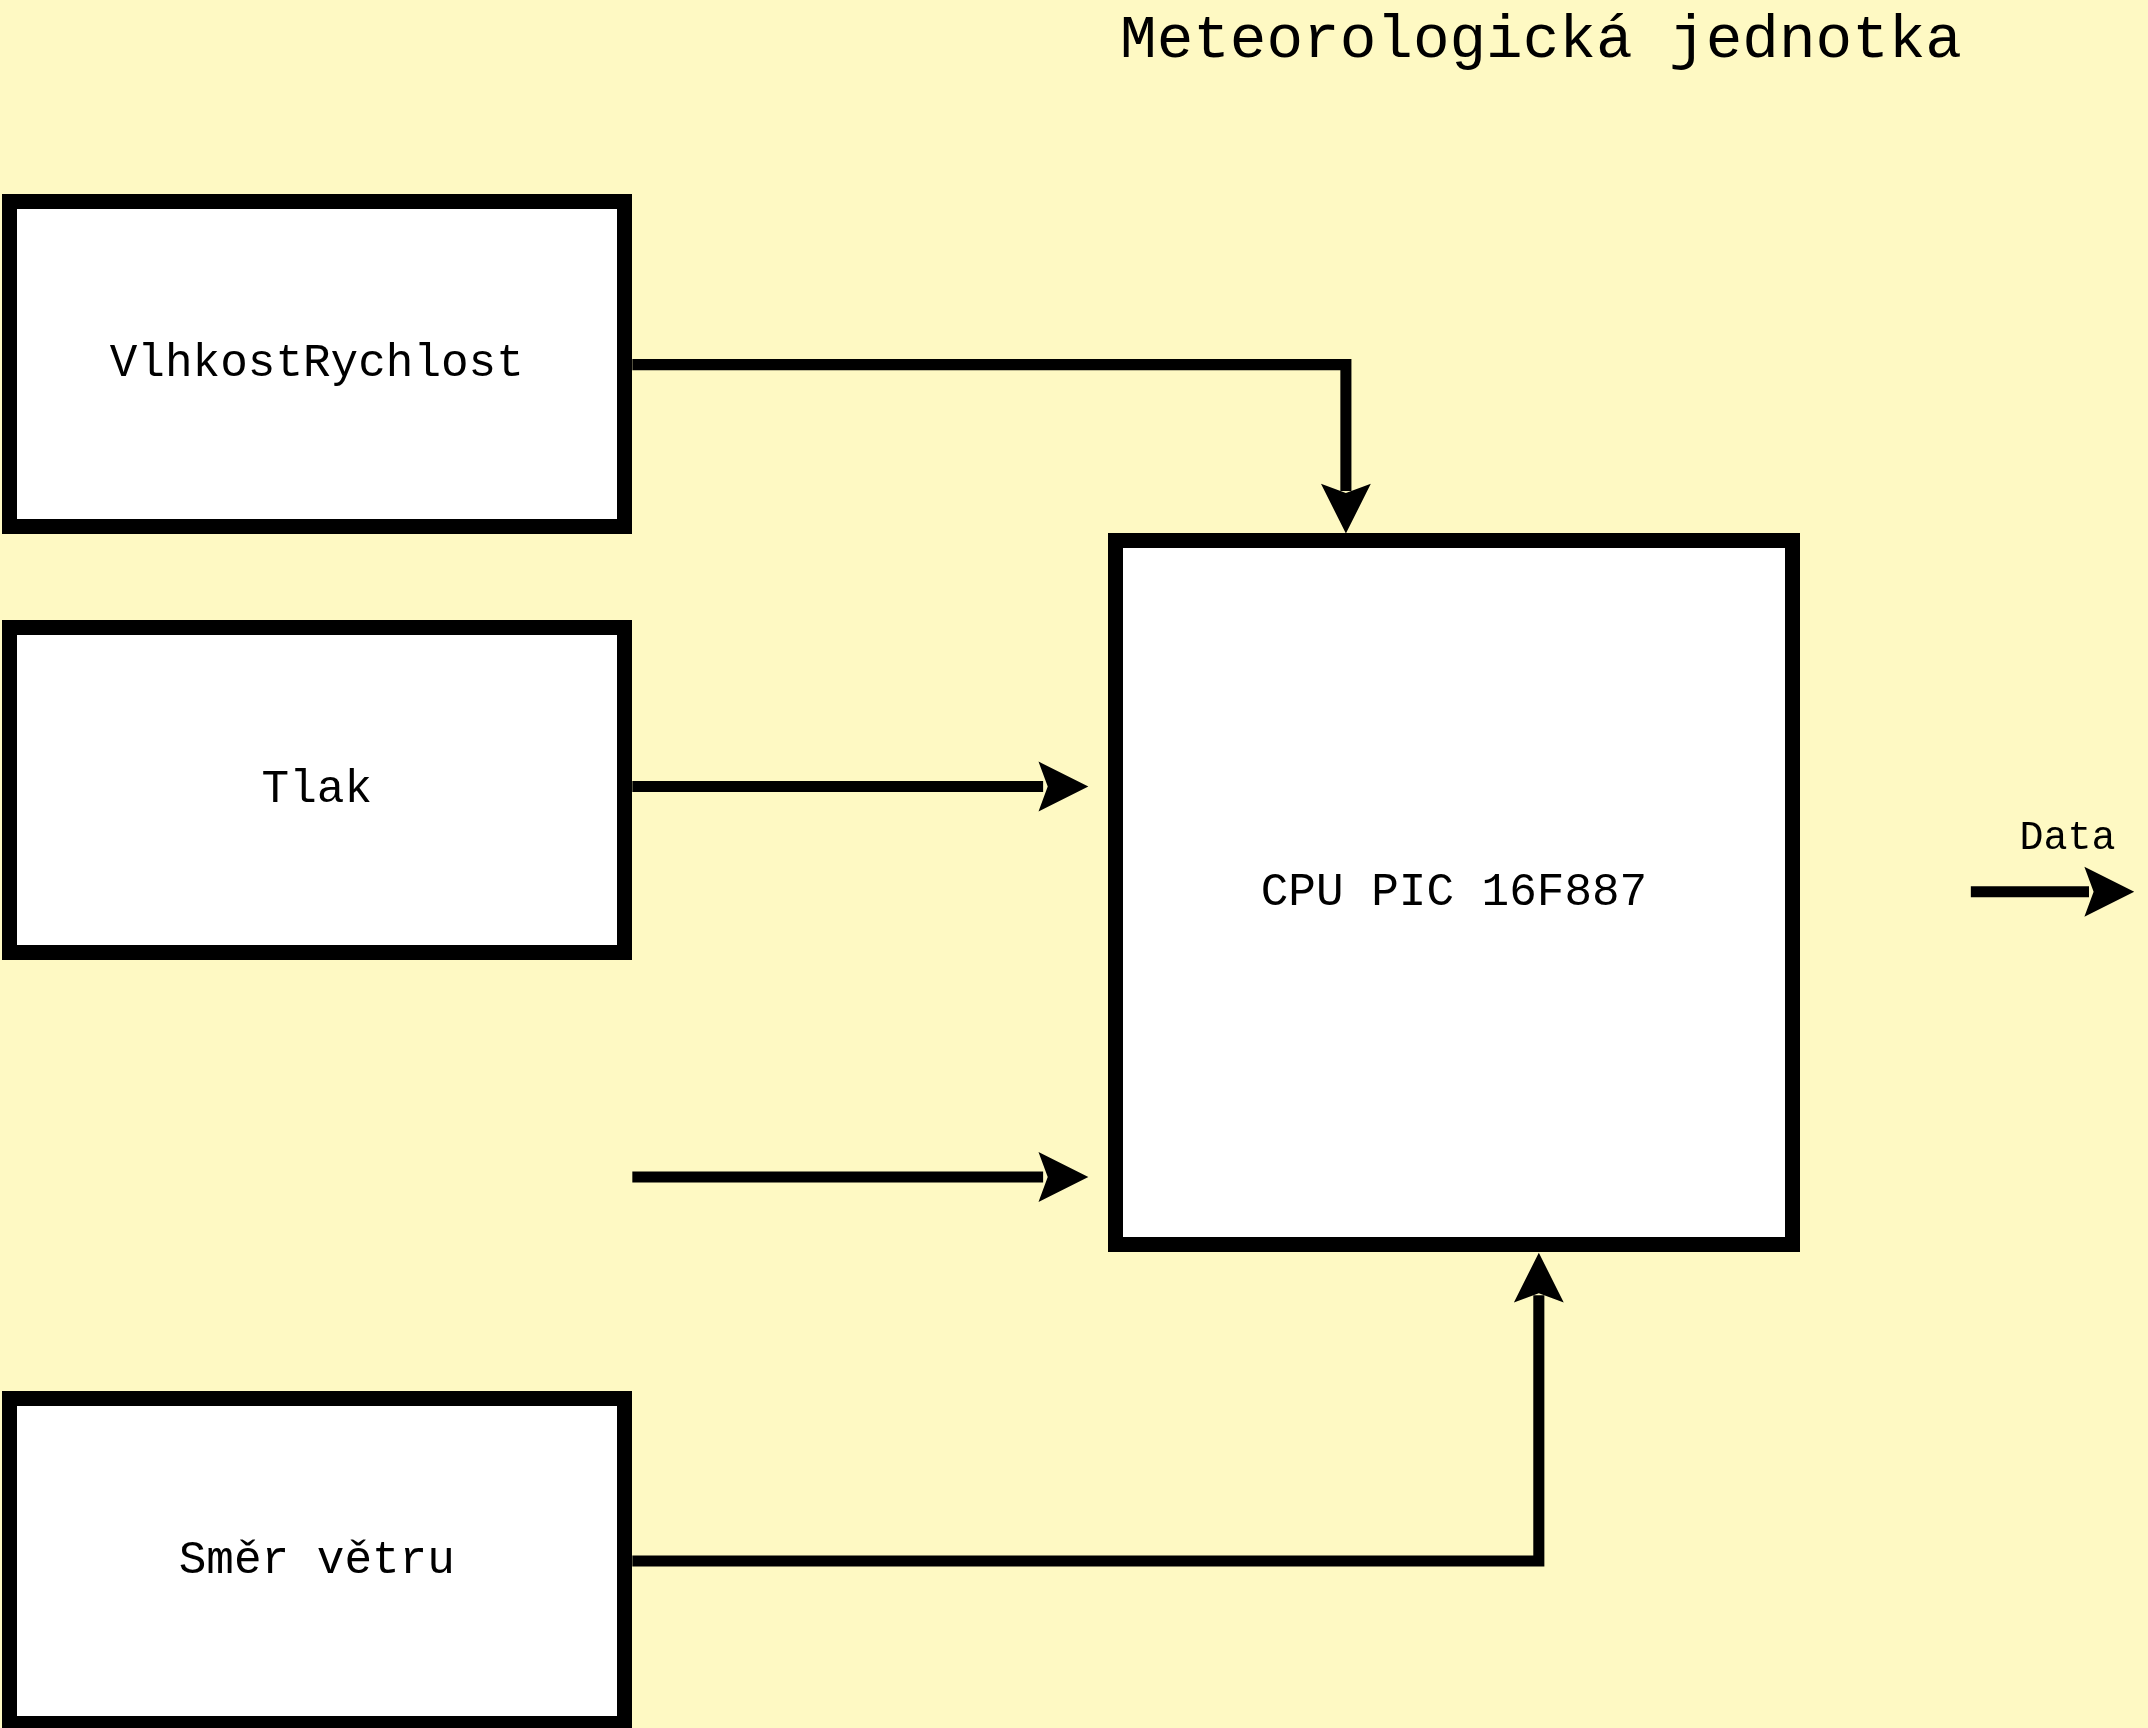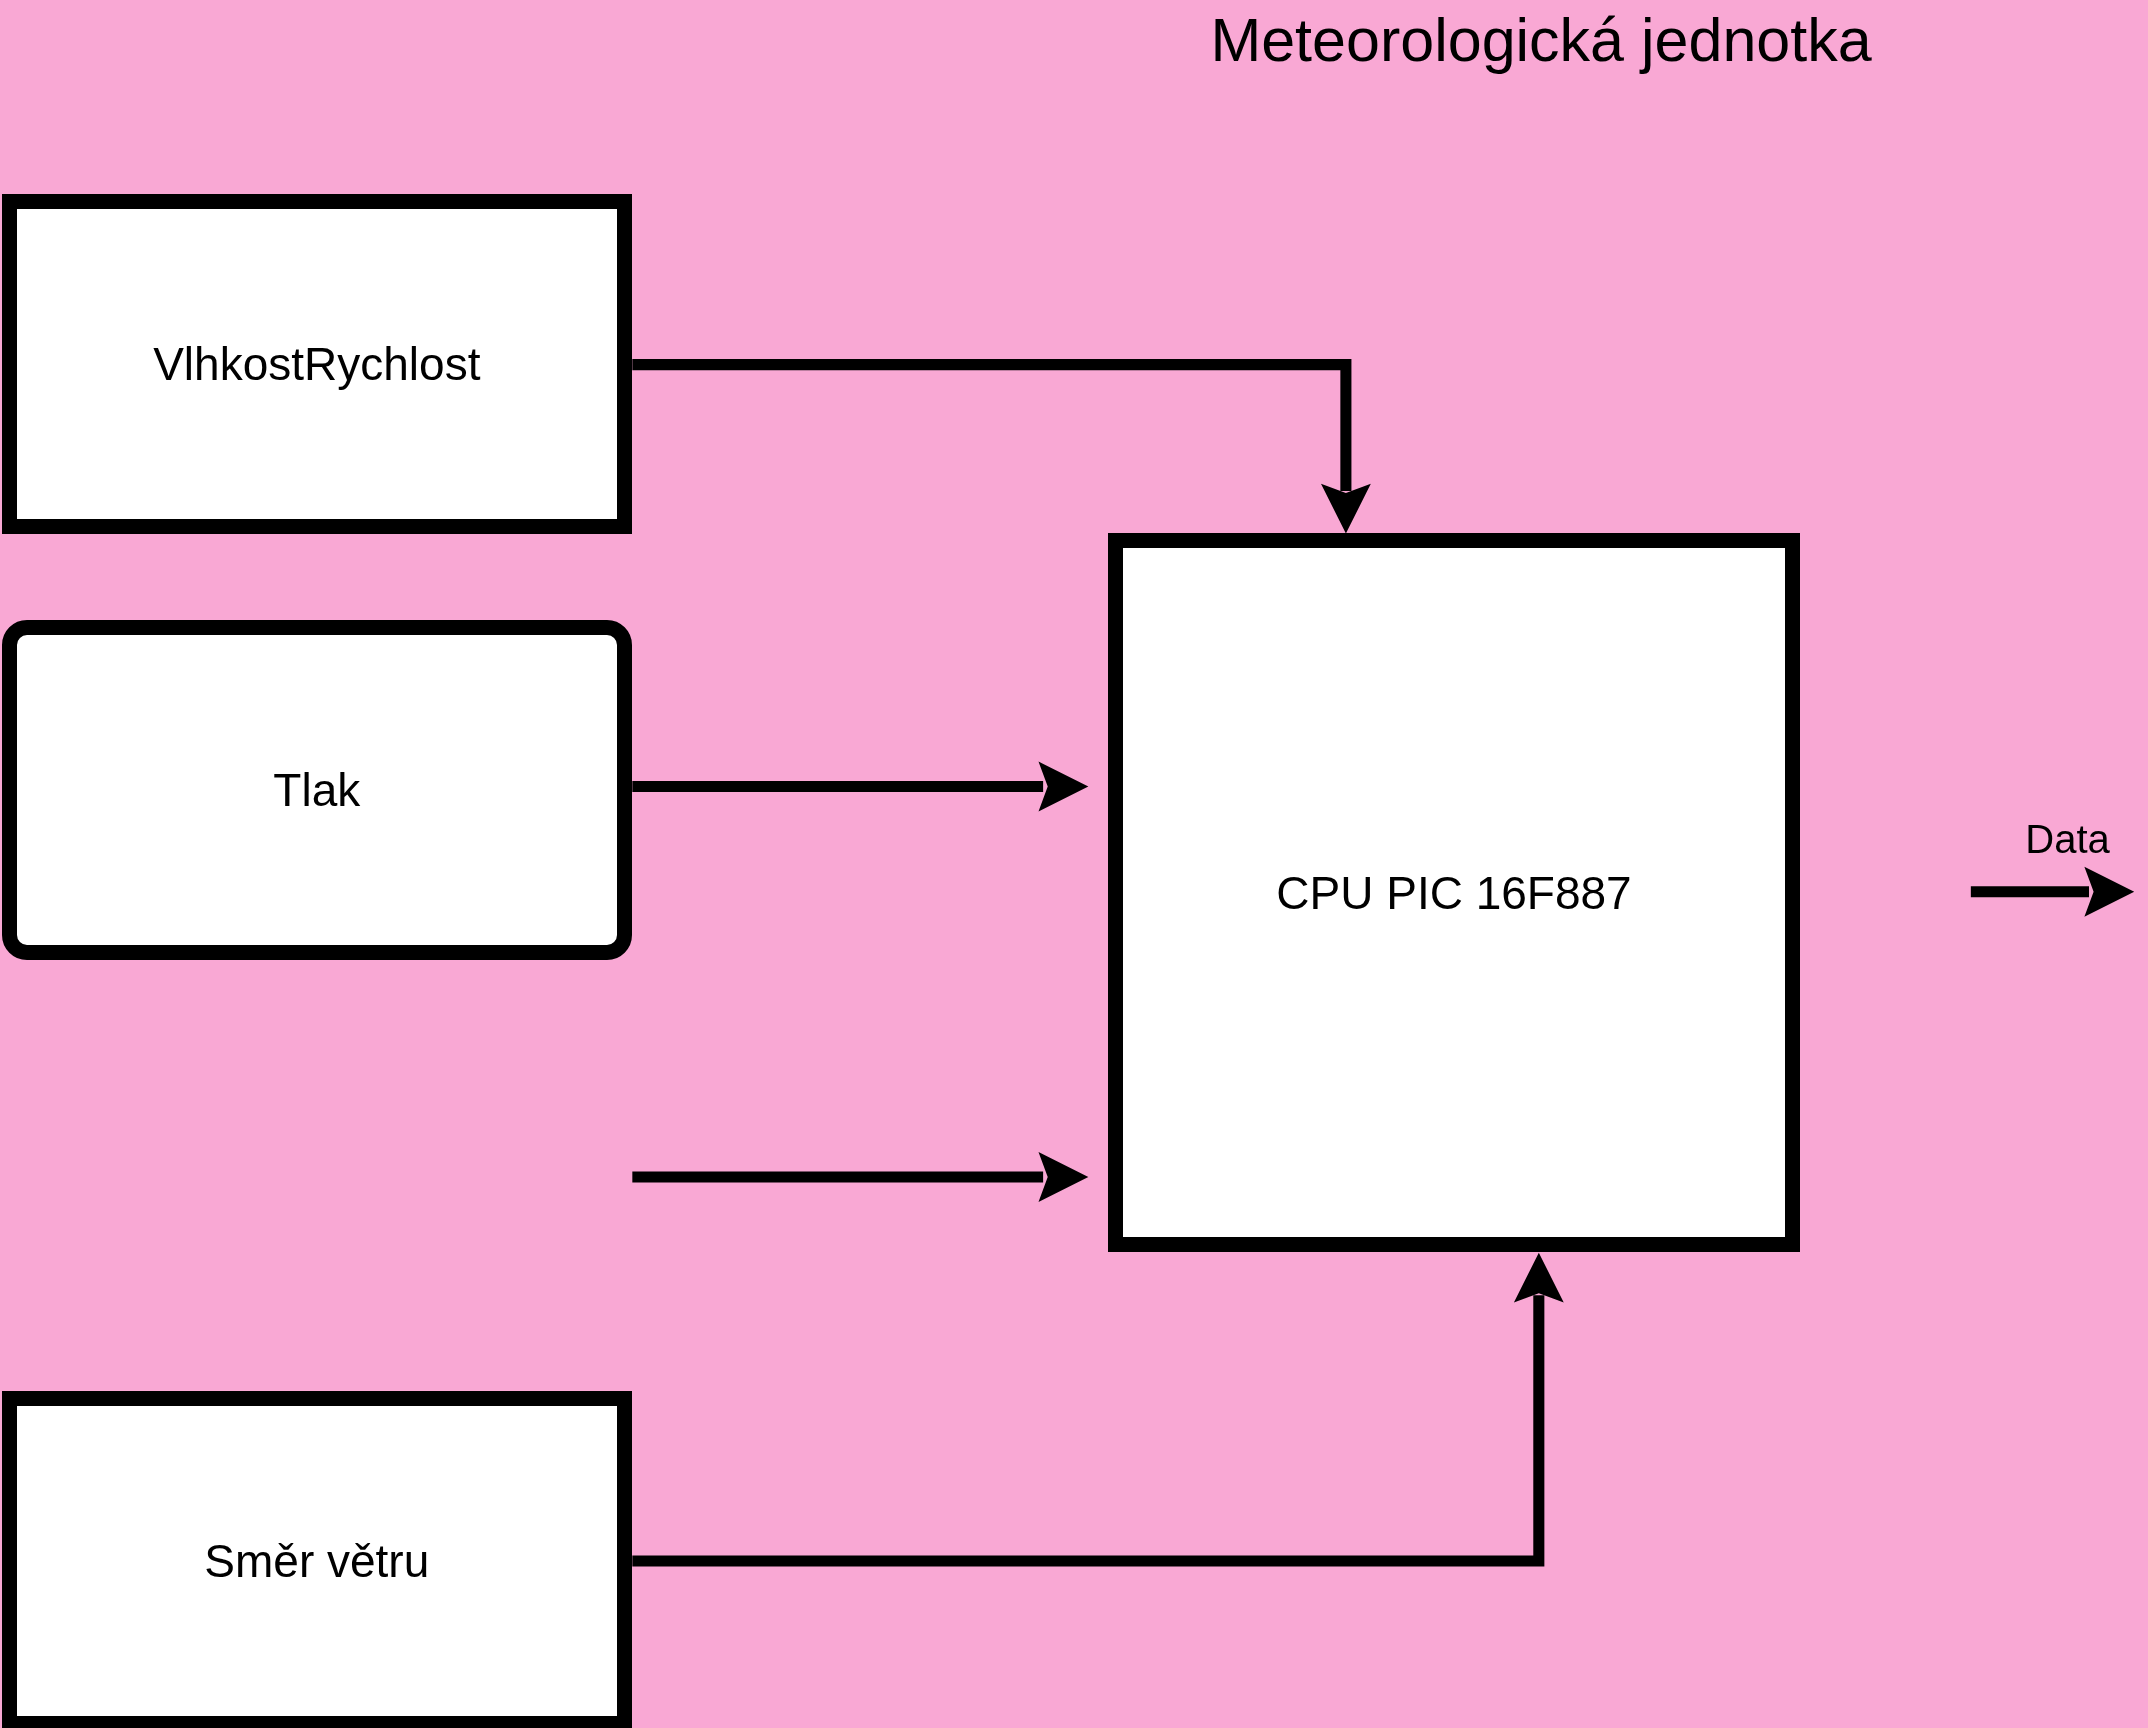--- a/index.html
+++ b/index.html
@@ -4,23 +4,23 @@
 <style>
   html, body {
     margin: 0;
     padding: 0;
     background: #ffffff;
   }
   .canvas {
     position: relative;
     width: 2149px;
     height: 1729px;
-    background: #f9a8d4;
+    background: #fef9c3;
     overflow: hidden;
-    font-family: Liberation Sans, sans-serif;
+    font-family: Liberation Mono, monospace;
     color: #000000;
   }
   .title {
     position: absolute;
     left: 1015px;
     top: 0px;
     width: 1052px;
     text-align: center;
     font-size: 61px;
     line-height: 81px;
@@ -38,21 +38,21 @@
     text-align: center;
   }
   .sensor {
     left: 1.8px;
     width: 630px;
     height: 340px;
     font-size: 46px;
     line-height: 61px;
   }
   .sensor.b1 { top: 194px; }
-  .sensor.b2 { top: 620px; border-radius: 25px; }
+  .sensor.b2 { top: 620px; }
   .sensor.b3 { top: 1007px; }
   .sensor.b4 { top: 1391px; }
   .cpu-box {
     left: 1108px;
     top: 533px;
     width: 692px;
     height: 719px;
     font-size: 46px;
   }
   .data-label {

